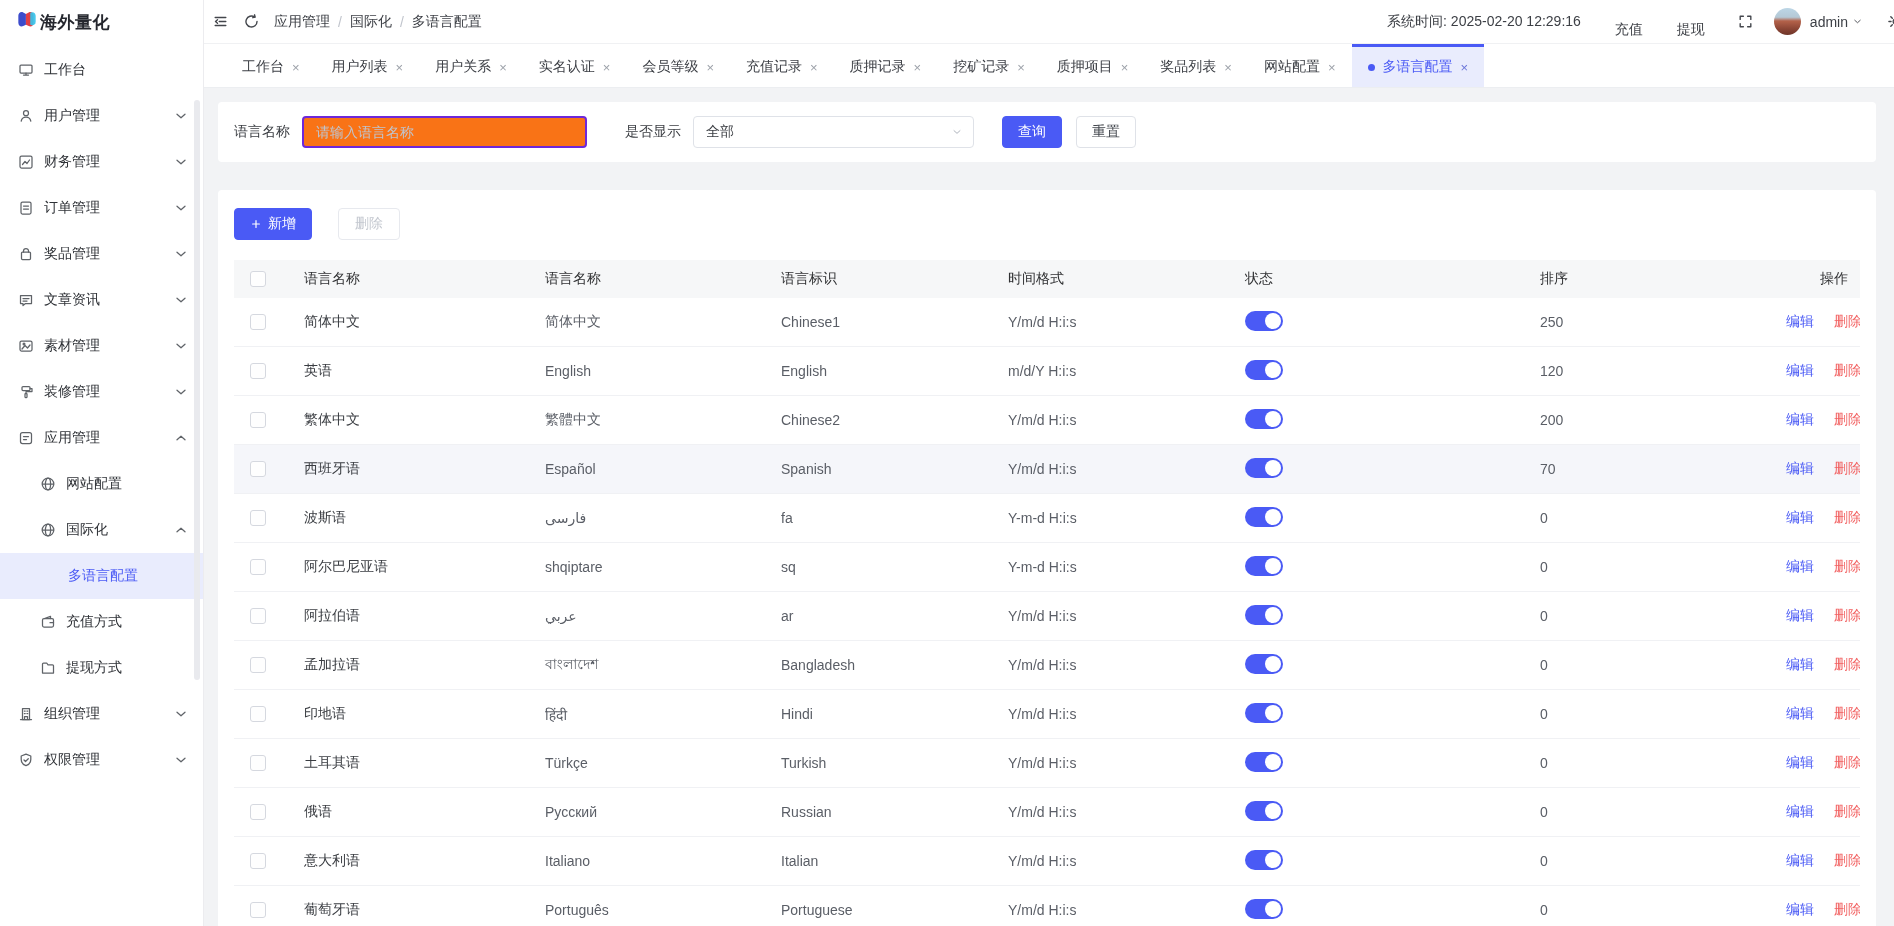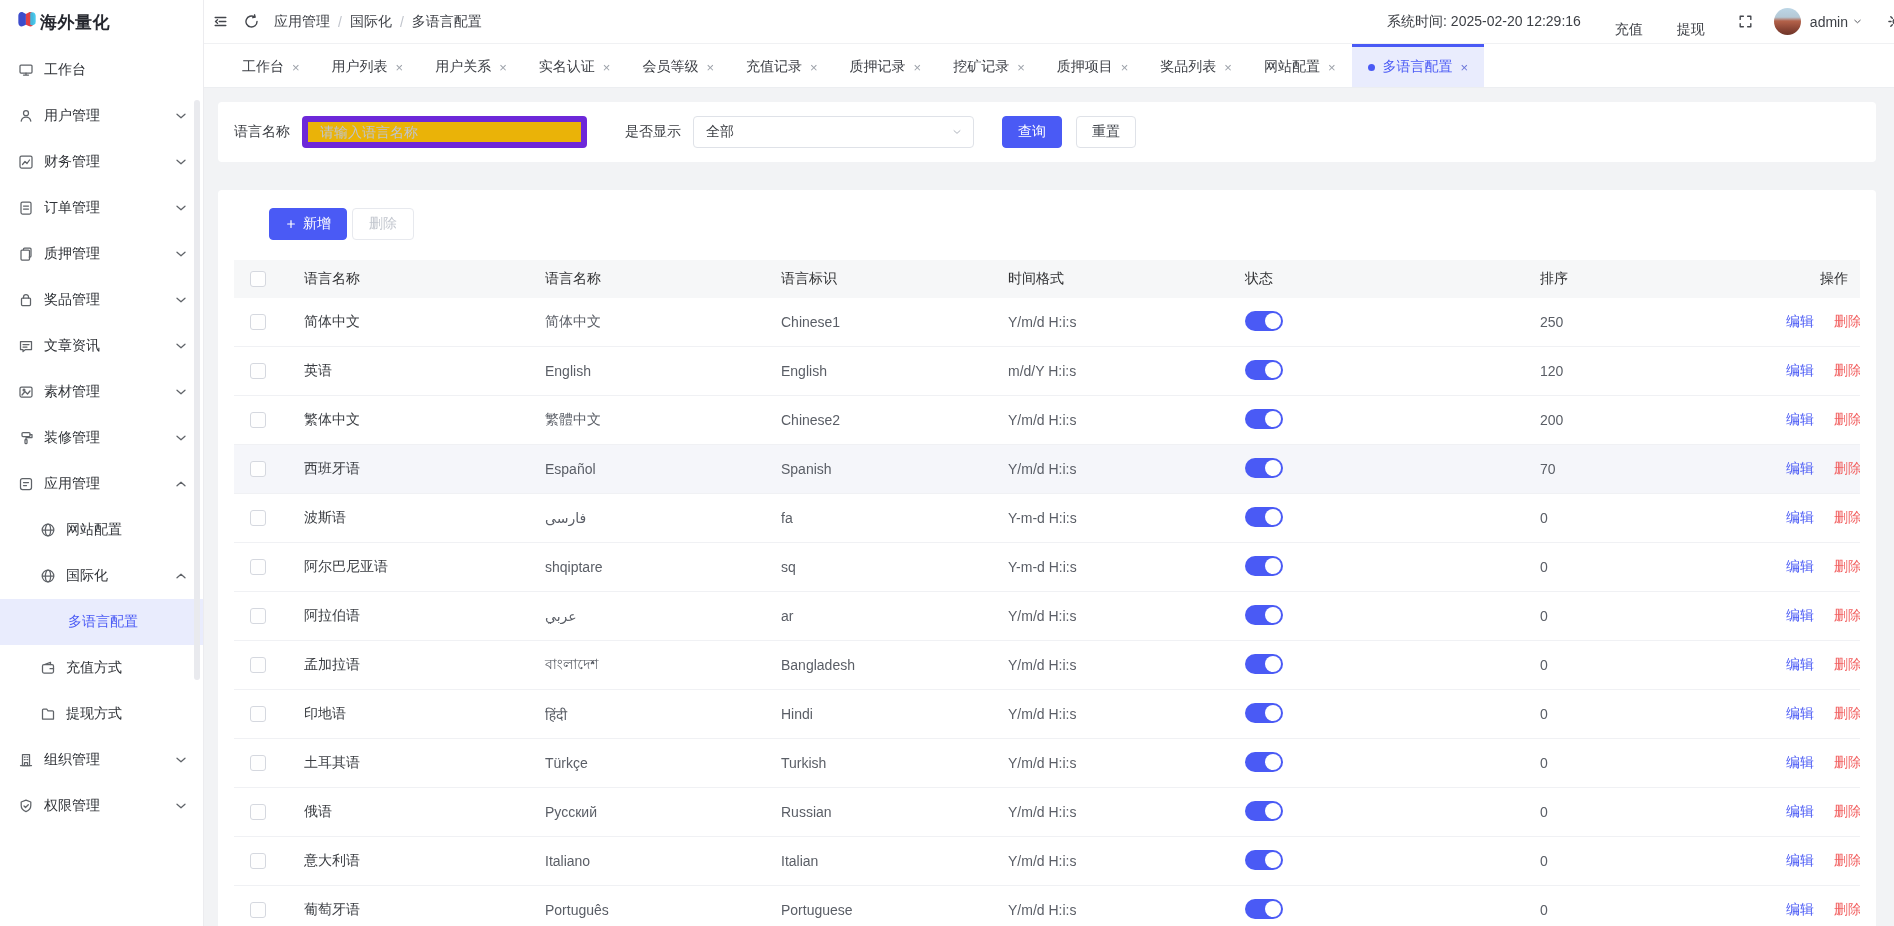--- a/index.html
+++ b/index.html
@@ -63,33 +63,33 @@
   .tab-dot{display:none;width:7px;height:7px;border-radius:50%;background:var(--primary);margin-right:8px;}
   .tab.active{background:var(--primary-bg);border-top-color:var(--primary);color:var(--primary);}
   .tab.active .tab-dot{display:inline-block;}
   .tab.active .tab-close{color:#6b76d9;}
 
   
   .content{flex:1;padding:14px 18px 0 14px;overflow:hidden;}
   .card{background:#fff;border-radius:4px;}
   .filter-card{padding:14px 16px;display:flex;align-items:center;}
   .f-label{color:#3a3d42;margin-right:12px;white-space:nowrap;}
-  .f-input{width:285px;height:32px;border:6px solid #6d28d9;border-radius:4px;padding:0 12px;font-size:14px;color:#333;outline:none;font-family:inherit;background:#eab308;}
+  .f-input{width:285px;height:32px;border:2px solid #6d28d9;border-radius:4px;padding:0 12px;font-size:14px;color:#333;outline:none;font-family:inherit;background:#f97316;}
   .f-input::placeholder{color:#bfc5cf;}
   .f-label2{margin-left:38px;}
   .f-select{width:281px;height:32px;border:1px solid #dfe2e8;border-radius:4px;display:flex;align-items:center;justify-content:space-between;padding:0 10px 0 12px;color:#3a3d42;cursor:pointer;background:#fff;}
   .sel-chev{width:12px;height:12px;stroke:#a9aeb8;}
   .btn{height:32px;border-radius:4px;border:1px solid transparent;font-size:14px;font-family:inherit;cursor:pointer;display:inline-flex;align-items:center;justify-content:center;}
   .btn-primary{background:var(--primary);color:#fff;border-color:var(--primary);}
   .btn-plain{background:#fff;color:#42464d;border-color:#dfe2e8;}
   .btn-search{width:60px;margin-left:28px;}
   .btn-reset{width:60px;margin-left:14px;}
 
   .table-card{margin-top:28px;padding:18px 16px 0 16px;min-height:740px;}
-  .toolbar{display:flex;align-items:flex-start;gap:5px;margin-left:35px;}
+  .toolbar{display:flex;align-items:flex-start;gap:26px;}
   .btn-add{width:78px;gap:6px;}
   .btn-add .plus{width:12px;height:12px;stroke:#fff;stroke-width:1.6;}
   .btn-del{width:62px;color:#c3c7cf;border-color:#e7e9ee;cursor:not-allowed;}
 
   .tbl{margin-top:20px;width:100%;}
   .t-header{display:flex;height:38px;align-items:center;background:#f6f7f8;color:#303133;font-weight:500;}
   .t-row{display:flex;height:49px;align-items:center;border-bottom:1px solid var(--row-border);background:#fff;}
   .t-row.hovered{background:#f5f6fa;}
   .cell{padding:0 12px;white-space:nowrap;overflow:hidden;}
   .col-cb{width:58px;flex:none;padding:0 0 0 16px;display:flex;align-items:center;}
@@ -149,30 +149,20 @@
           <svg class="ico menu-chevron" viewBox="0 0 16 16">
             <path d="M4 6.2l4 3.6 4-3.6"></path>
           </svg>
         </div>
         <div class="menu-item d0">
           <svg class="ico " viewBox="0 0 16 16">
             <rect x="3" y="2" width="10" height="12" rx="1.5"></rect>
             <path d="M5.5 6h5M5.5 9h5"></path>
           </svg>
           <span class="menu-label">订单管理</span>
-          <svg class="ico menu-chevron" viewBox="0 0 16 16">
-            <path d="M4 6.2l4 3.6 4-3.6"></path>
-          </svg>
-        </div>
-        <div class="menu-item d0">
-          <svg class="ico " viewBox="0 0 16 16">
-            <path d="M5.5 3.5V3a1 1 0 0 1 1-1H12a1 1 0 0 1 1 1v7a1 1 0 0 1-1 1h-.8"></path>
-            <rect x="3" y="4" width="8.5" height="10" rx="1"></rect>
-          </svg>
-          <span class="menu-label">质押管理</span>
           <svg class="ico menu-chevron" viewBox="0 0 16 16">
             <path d="M4 6.2l4 3.6 4-3.6"></path>
           </svg>
         </div>
         <div class="menu-item d0">
           <svg class="ico " viewBox="0 0 16 16">
             <path d="M5.5 6V5a2.5 2.5 0 0 1 5 0v1"></path>
             <rect x="3.5" y="6" width="9" height="7.5" rx="1"></rect>
           </svg>
           <span class="menu-label">奖品管理</span>

